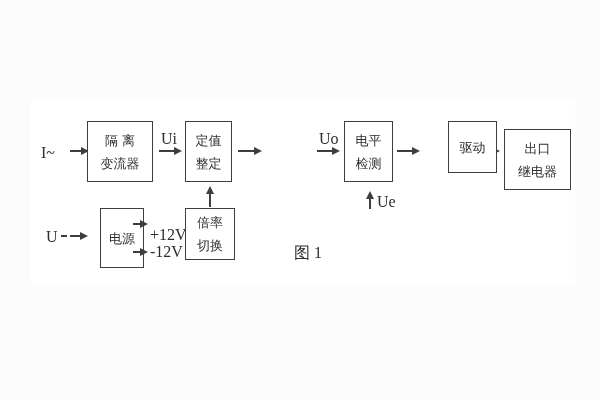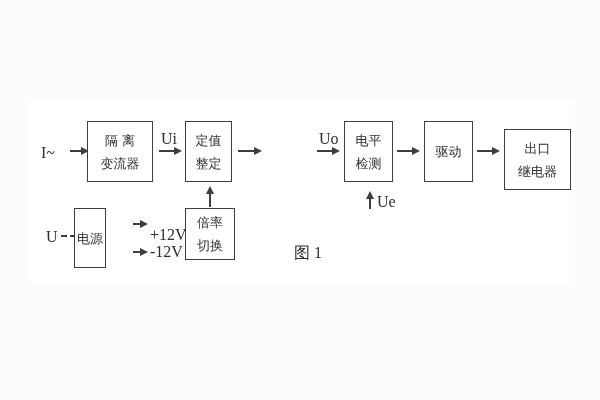--- a/index.html
+++ b/index.html
@@ -109,32 +109,32 @@
     <span>变流器</span>
   </div>
   <div class="box" style="left:185px;top:121px;width:47px;height:61px">
     <span>定值</span>
     <span>整定</span>
   </div>
   <div class="box" style="left:344px;top:121px;width:49px;height:61px">
     <span>电平</span>
     <span>检测</span>
   </div>
-  <div class="box" style="left:424px;top:121px;width:49px;height:61px">
+  <div class="box" style="left:448px;top:121px;width:49px;height:52px">
     <span>驱动</span>
   </div>
   <div class="box" style="left:504px;top:129px;width:67px;height:61px">
     <span>出口</span>
     <span>继电器</span>
   </div>
 
   <div class="line-h" style="left:61px;top:235px;width:6px"></div>
   <div class="arrow-r" style="left:70px;top:235px;width:10px"></div>
 
-  <div class="box" style="left:74px;top:208px;width:32px;height:60px">
+  <div class="box" style="left:100px;top:208px;width:44px;height:60px">
     <span>电源</span>
   </div>
 
   <div class="arrow-r" style="left:133px;top:223px;width:7px"></div>
   <span class="label" style="left:150px;top:228px">+12V</span>
   <div class="arrow-r" style="left:133px;top:251px;width:7px"></div>
   <span class="label" style="left:150px;top:245px">-12V</span>
 
   <div class="box" style="left:185px;top:208px;width:50px;height:52px">
     <span>倍率</span>

